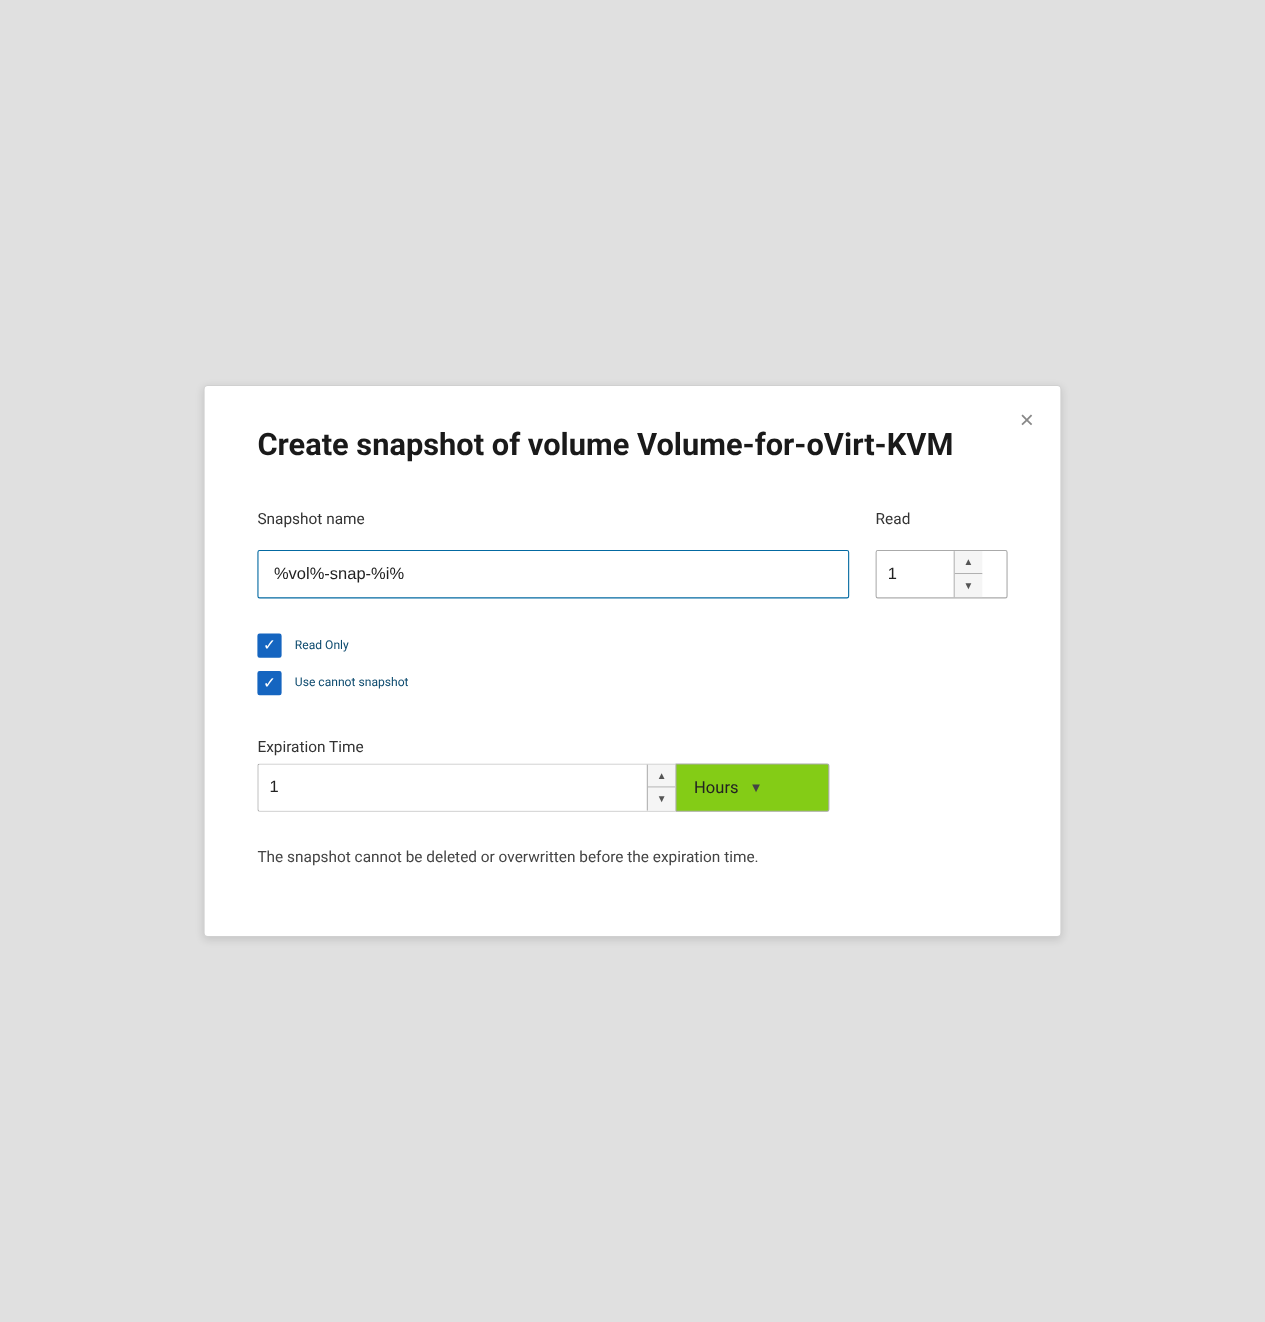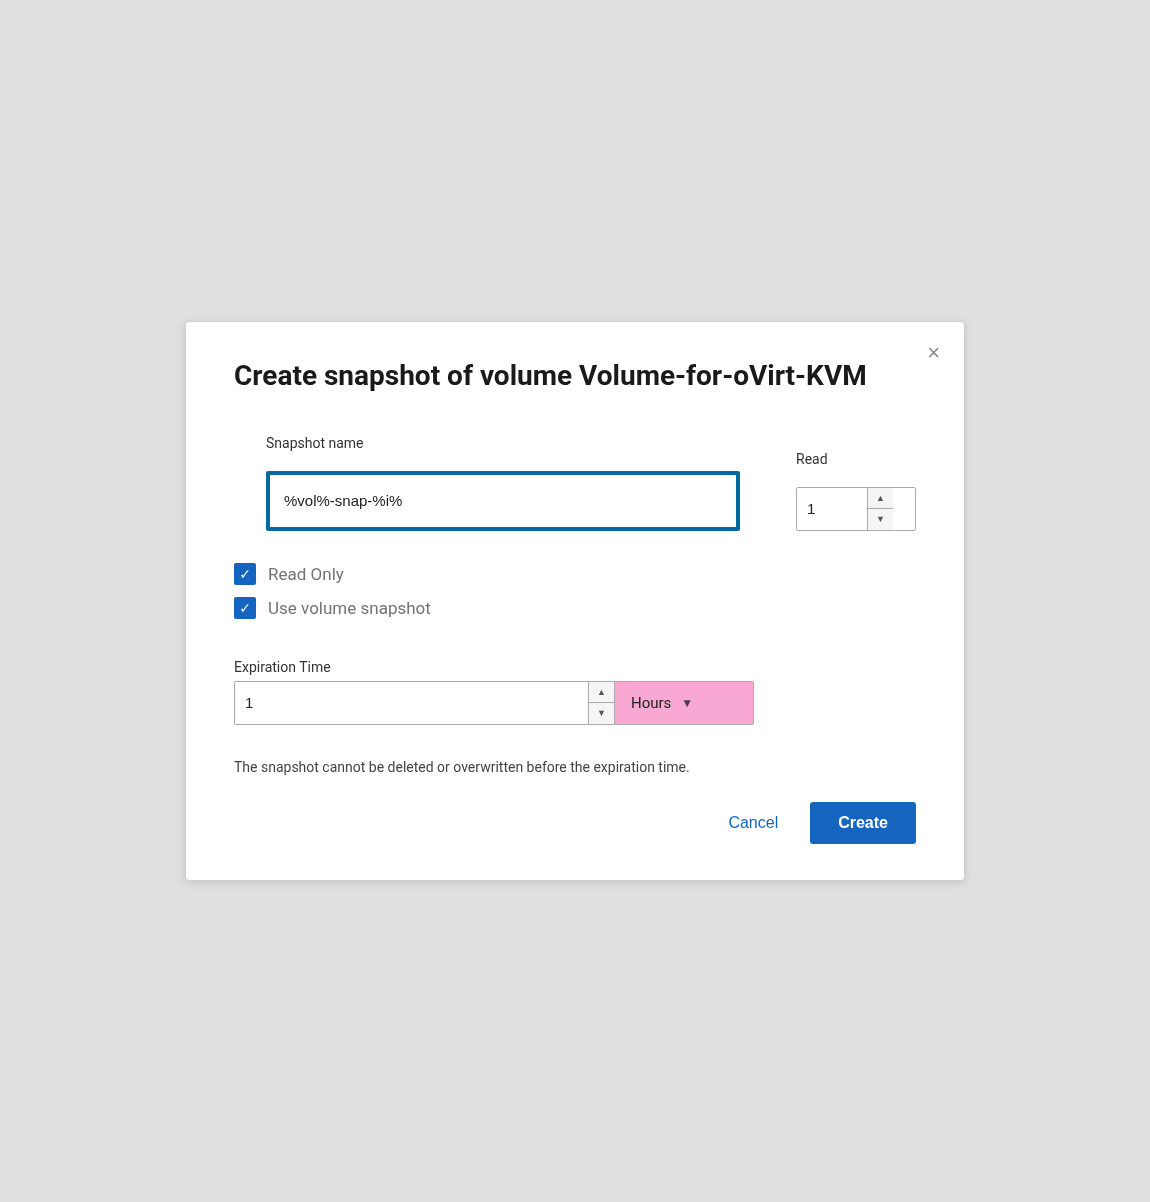--- a/index.html
+++ b/index.html
@@ -60,40 +60,39 @@
       display: flex;
       gap: 24px;
       margin-bottom: 32px;
       align-items: flex-end;
     }
 
     .field-group {
       display: flex;
       flex-direction: column;
       gap: 20px;
-      margin-left: 32px;
     }
 
     .field-group.flex-grow {
       flex: 1;
     }
 
     .field-label {
       font-size: 14px;
       color: #333;
     }
 
     .text-input {
-      border: 4px solid #0369a1;
+      border: 1px solid #0369a1;
       border-radius: 2px;
       padding: 10px 14px;
       font-size: 15px;
       color: #222;
       outline: none;
-      height: 60px;
+      height: 44px;
     }
 
     .number-input-wrapper {
       display: flex;
       align-items: center;
       border: 1px solid #aaa;
       border-radius: 2px;
       height: 44px;
       overflow: hidden;
     }
@@ -172,22 +171,22 @@
       flex-shrink: 0;
     }
 
     .custom-checkbox .check-mark {
       color: #fff;
       font-size: 14px;
       line-height: 1;
     }
 
     .checkbox-label {
-      font-size: 17px;
-      color: #737373;
+      font-size: 11px;
+      color: #0c4a6e;
     }
 
     .expiration-section {
       margin-bottom: 32px;
     }
 
     .expiration-label {
       font-size: 14px;
       color: #333;
       margin-bottom: 6px;
@@ -216,21 +215,21 @@
 
     .expiration-unit {
       display: flex;
       align-items: center;
       border: 1px solid #aaa;
       border-radius: 0 2px 2px 0;
       height: 44px;
       padding: 0 16px;
       gap: 10px;
       cursor: pointer;
-      background: #f9a8d4;
+      background: #84cc16;
       min-width: 140px;
       text-align: right;
     }
 
     .expiration-unit span {
       font-size: 15px;
       color: #222;
     }
 
     .expiration-unit .dropdown-arrow {
@@ -304,21 +303,21 @@
       <div class="checkbox-row">
         <div class="custom-checkbox">
           <span class="check-mark">✓</span>
         </div>
         <span class="checkbox-label">Read Only</span>
       </div>
       <div class="checkbox-row">
         <div class="custom-checkbox">
           <span class="check-mark">✓</span>
         </div>
-        <span class="checkbox-label">Use volume snapshot</span>
+        <span class="checkbox-label">Use cannot snapshot</span>
       </div>
     </div>
 
     <div class="expiration-section">
       <div class="expiration-label">Expiration Time</div>
       <div class="expiration-inputs">
         <div class="expiration-number">
           <div class="number-input-wrapper">
             <input type="number" value="1" style="">
             <div class="spinner-buttons">
@@ -329,19 +328,15 @@
         </div>
         <div class="expiration-unit">
           <span>Hours</span>
           <span class="dropdown-arrow">▼</span>
         </div>
       </div>
     </div>
 
     <p class="info-text">The snapshot cannot be deleted or overwritten before the expiration time.</p>
 
-    <div class="dialog-footer">
-      <button class="btn-cancel">Cancel</button>
-      <button class="btn-create">Create</button>
-    </div>
 
   </div>
 </div>
 
 </body></html>

